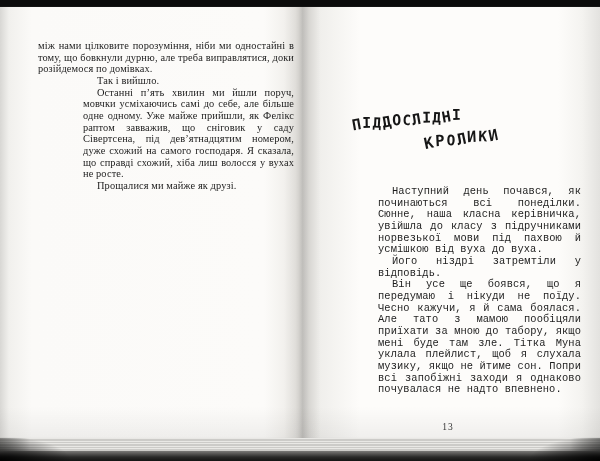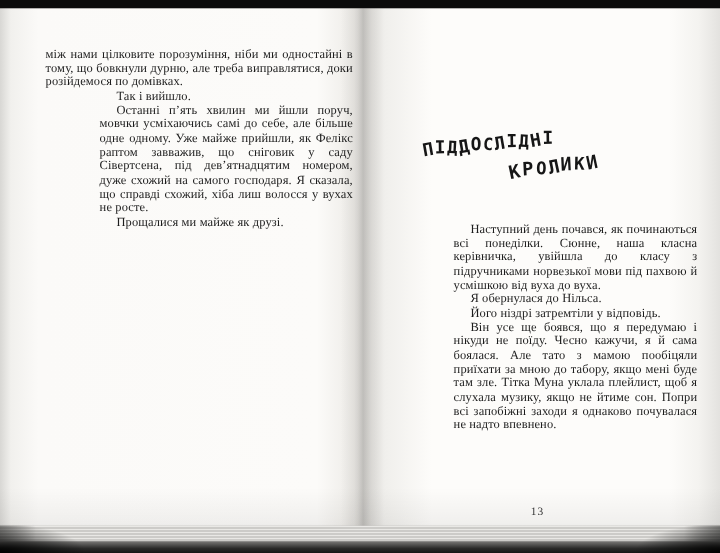--- a/index.html
+++ b/index.html
@@ -42,21 +42,21 @@
   .corner-shadow.left{left:0;background:radial-gradient(ellipse at bottom left,rgba(0,0,0,.95) 0,rgba(0,0,0,0) 72%);}
   .corner-shadow.right{right:0;background:radial-gradient(ellipse at bottom right,rgba(0,0,0,.95) 0,rgba(0,0,0,0) 72%);}
 
   
   .textblock p{
     margin:0;font-size:10.4px;line-height:11.65px;color:#1d1d1d;
     text-align:justify;letter-spacing:0.1px;
   }
   .textblock p.indent{text-indent:14px;margin-left:45px;}
   .left-text{position:absolute;left:38px;top:40px;width:256px;}
-  .right-text{position:absolute;left:333px;top:186px;width:248px;}
+  .right-text{position:absolute;left:333px;top:186px;width:248px;font-family:Liberation Mono, monospace;}
 
   
   .chapter-title{position:absolute;left:348px;top:110px;width:230px;color:#161616;
     font-family:"DejaVu Sans Mono", monospace;font-weight:700;}
   .title-line{display:inline-block;white-space:nowrap;}
   .title-line.l1{transform:rotate(-5deg);font-size:15px;letter-spacing:1px;margin-left:4px;}
   .title-line.l2{transform:rotate(-7deg);font-size:15.5px;letter-spacing:1.5px;margin-left:76px;margin-top:1px;}
   .letterized span{display:inline-block;transform-origin:50% 60%;}
   .letterized span:nth-child(3n+1){transform:rotate(-5deg) translateY(.3px);}
   .letterized span:nth-child(3n+2){transform:rotate(4deg) translateY(-.7px);}
@@ -83,21 +83,20 @@
     <p class="indent">Прощалися ми майже як друзі.</p>
   </div>
 
   <div class="chapter-title">
     <span class="title-line l1 letterized"><span>П</span><span>І</span><span>Д</span><span>Д</span><span>О</span><span>С</span><span>Л</span><span>І</span><span>Д</span><span>Н</span><span>І</span></span><br>
     <span class="title-line l2 letterized"><span>К</span><span>Р</span><span>О</span><span>Л</span><span>И</span><span>К</span><span>И</span></span>
   </div>
 
   <div class="textblock right-text">
     <p class="indent">Наступний день почався, як починаються всі понеділки. Сюнне, наша класна керівничка, увійшла до класу з підручниками норвезької мови під пахвою й усмішкою від вуха до вуха.</p>
-    <p class="indent">Я обернулася до Нільса.</p>
     <p class="indent">Його ніздрі затремтіли у відповідь.</p>
     <p class="indent">Він усе ще боявся, що я передумаю і нікуди не поїду. Чесно кажучи, я й сама боялася. Але тато з мамою пообіцяли приїхати за мною до табору, якщо мені буде там зле. Тітка Муна уклала плейлист, щоб я слухала музику, якщо не йтиме сон. Попри всі запобіжні заходи я однаково почувалася не надто впевнено.</p>
   </div>
 
   <div class="page-number">13</div>
 
   <div class="page-edge-stack"></div>
   <div class="bottom-shadow"></div>
   <div class="corner-shadow left"></div>
   <div class="corner-shadow right"></div>

